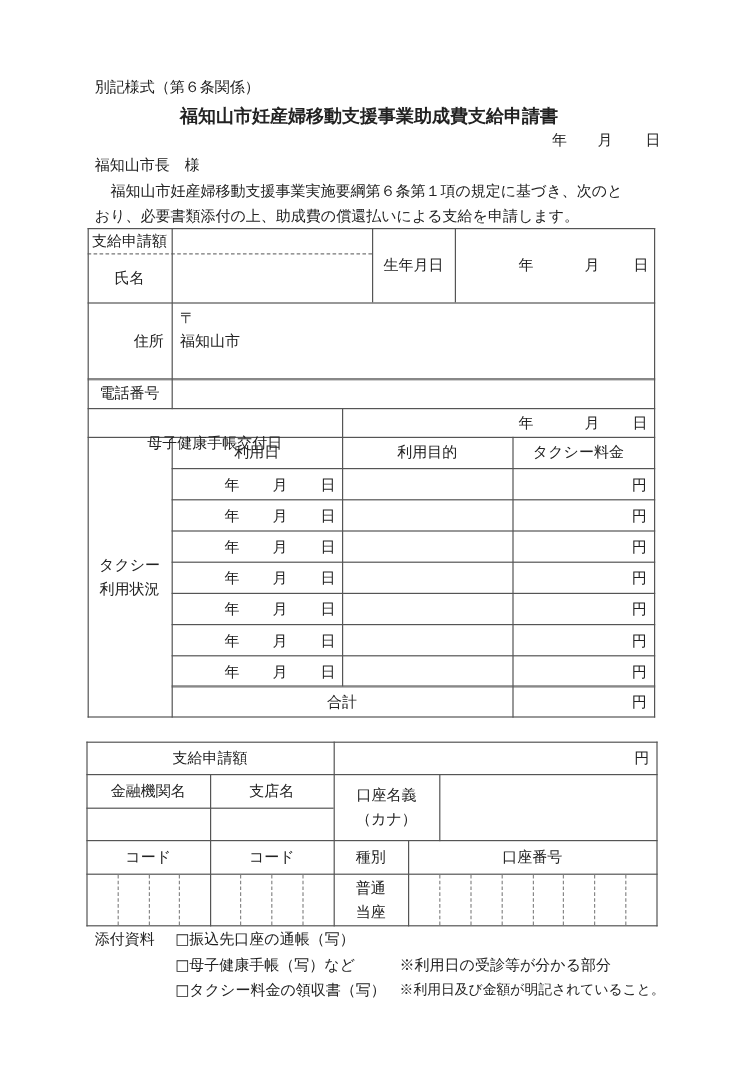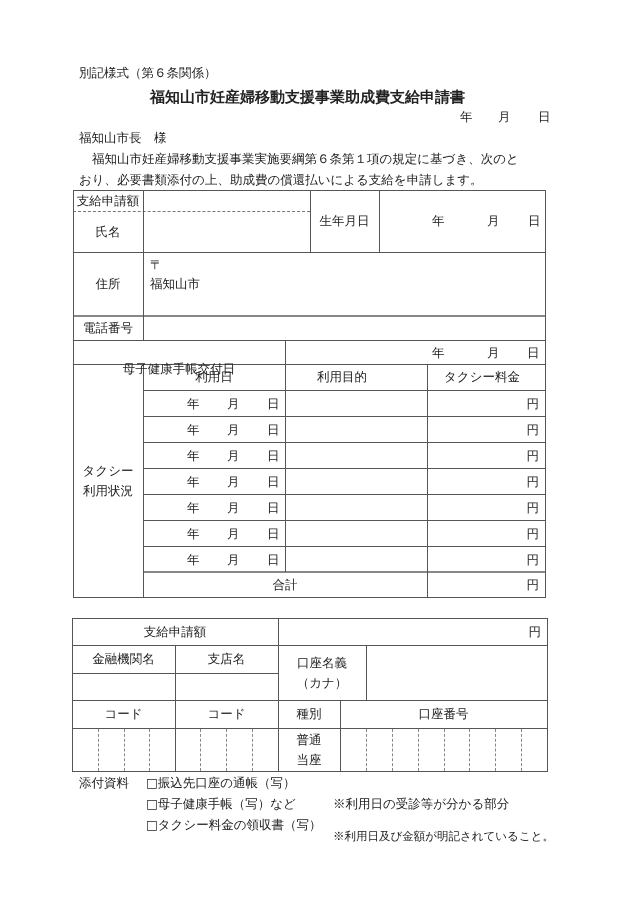--- a/index.html
+++ b/index.html
@@ -60,42 +60,42 @@
   <div class="field" style="left:144px;top:191px;width:166px;height:20px;"></div>
   <div class="ctr" style="left:73px;top:212px;width:70px;height:40px;">氏名</div>
   <div class="field" style="left:144px;top:212px;width:166px;height:40px;"></div>
   <div class="ctr" style="left:310px;top:190px;width:69px;height:62px;">生年月日</div>
   <div class="field" style="left:380px;top:191px;width:165px;height:61px;">
     <span class="abs" style="left:52px;top:24px;">年</span>
     <span class="abs" style="left:107px;top:24px;">月</span>
     <span class="abs" style="left:148px;top:24px;">日</span>
   </div>
 
-  <div class="ctr" style="left:73px;top:252px;width:70px;height:63px;">住所</div>
+  <div class="ctr" style="left:89px;top:252px;width:70px;height:63px;">住所</div>
   <div class="field" style="left:144px;top:253px;width:401px;height:62px;">
     <span class="abs" style="left:6px;top:6px;">〒</span>
     <span class="abs" style="left:6px;top:25px;">福知山市</span>
   </div>
 
   <div class="ctr" style="left:73px;top:316px;width:70px;height:24px;">電話番号</div>
   <div class="field" style="left:144px;top:317px;width:401px;height:23px;"></div>
 
   <div class="ctr" style="left:73px;top:357px;width:212px;height:24px;">母子健康手帳交付日</div>
   <div class="field" style="left:286px;top:341px;width:259px;height:23px;">
     <span class="abs" style="left:146px;top:6px;">年</span>
     <span class="abs" style="left:201px;top:6px;">月</span>
     <span class="abs" style="left:241px;top:6px;">日</span>
   </div>
 
   <div class="ctr" style="left:73px;top:364px;width:70px;height:233px;flex-direction:column;">
     <span>タクシー</span>
     <span>利用状況</span>
   </div>
   <div class="ctr" style="left:143px;top:364px;width:142px;height:26px;">利用日</div>
-  <div class="ctr" style="left:271px;top:364px;width:142px;height:26px;">利用目的</div>
+  <div class="ctr" style="left:285px;top:364px;width:142px;height:26px;">利用目的</div>
   <div class="ctr" style="left:423px;top:364px;width:118px;height:26px;">タクシー料金</div>
 
   <div id="taxi-rows">
       <div>
         <div class="field" style="left:144px;top:391px;width:141px;height:25px;">
           <div class="abs" style="left:43px;top:7px;">年</div>
           <div class="abs" style="left:83px;top:7px;">月</div>
           <div class="abs" style="left:123px;top:7px;">日</div>
         </div>
         <div class="field" style="left:286px;top:391px;width:141px;height:25px;"></div>
@@ -232,14 +232,14 @@
   </div>
   <div class="field" style="left:341px;top:729px;width:206px;height:42px;"></div>
 </div>
 
 <div>
   <div class="abs" style="left:79px;top:777px;">添付資料</div>
   <div class="abs" style="left:146px;top:777px;">□振込先口座の通帳（写）</div>
   <div class="abs" style="left:146px;top:798px;">□母子健康手帳（写）など</div>
   <div class="abs" style="left:333px;top:798px;">※利用日の受診等が分かる部分</div>
   <div class="abs" style="left:146px;top:819px;">□タクシー料金の領収書（写）</div>
-  <div class="abs" style="left:333px;top:819px;font-size:11.5px;margin-top:12px;">※利用日及び金額が明記されていること。</div>
+  <div class="abs" style="left:333px;top:819px;font-size:11.5px;">※利用日及び金額が明記されていること。</div>
 </div>
 
 </body></html>

